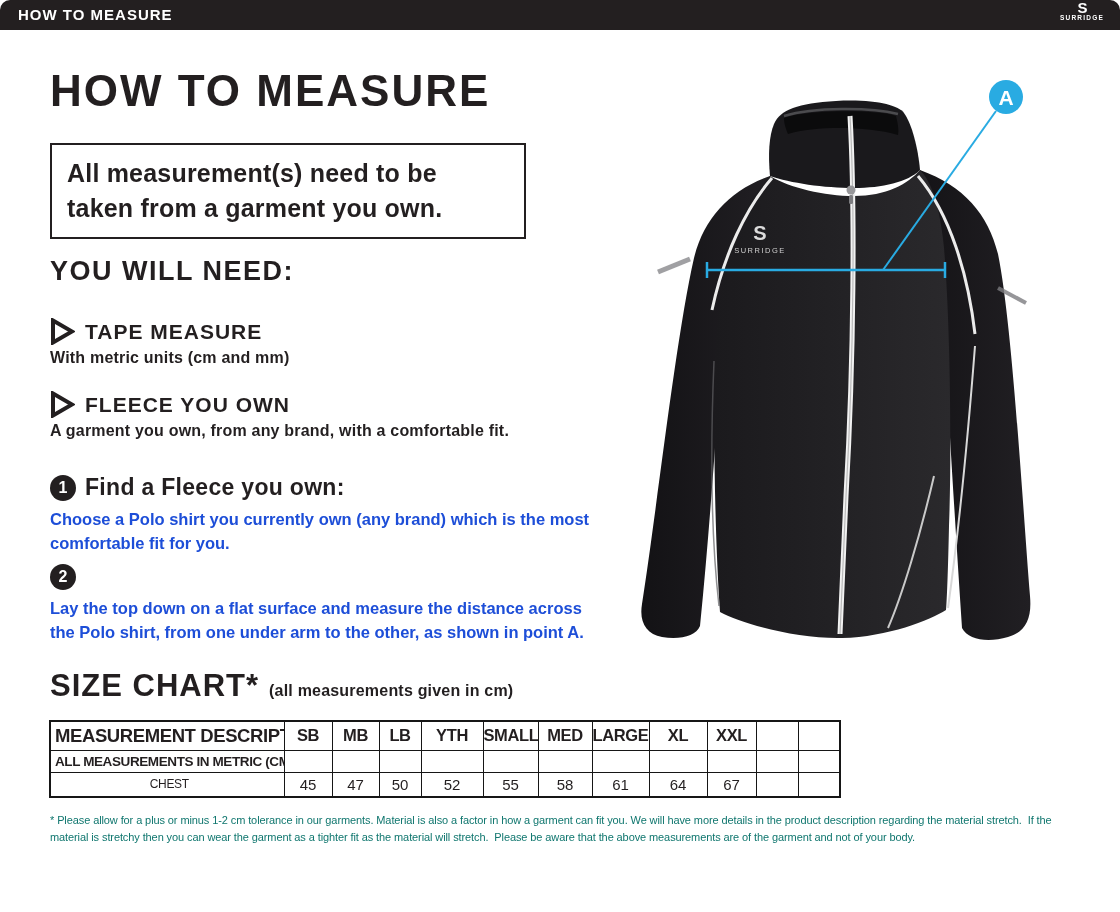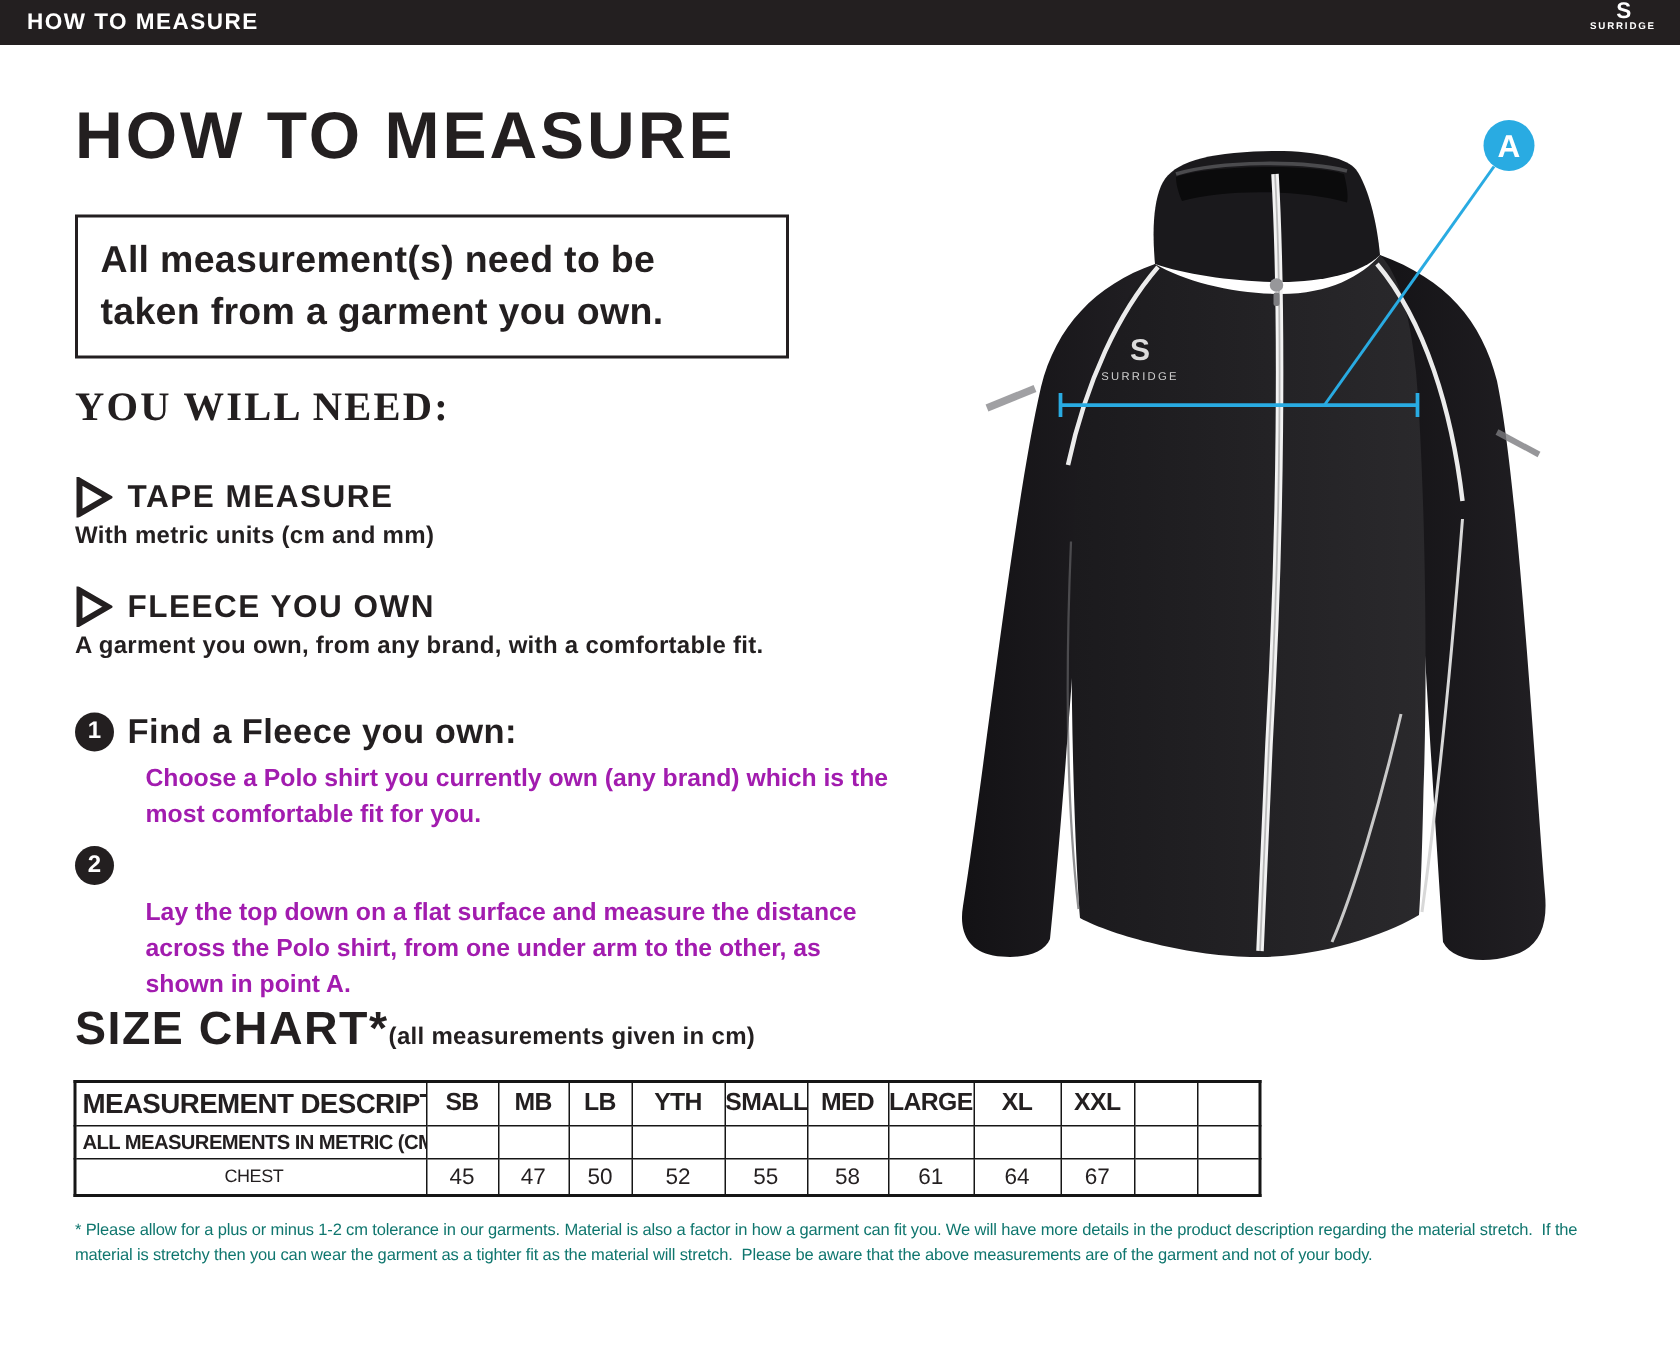--- a/index.html
+++ b/index.html
@@ -1,57 +1,57 @@
 <!DOCTYPE html>
 <html><head>
 <meta charset="utf-8">
 <style>
   * { margin: 0; padding: 0; box-sizing: border-box; }
   html,body { background:#ffffff; }
   body { font-family: "Liberation Sans", sans-serif; color:#231f20; }
-  .page { position:relative; width:1120px; height:912px; background:#fff; overflow:hidden; }
+  .page { position:relative; width:1120px; height:912px; background:#fff; overflow:hidden;border-radius:10px; }
 
   
   .topbar { position:absolute; top:0; left:0; width:1120px; height:30px; background:#231f20; }
   .topbar-title { position:absolute; left:18px; top:0; line-height:30px; color:#fff;
                   font-size:15px; font-weight:bold; letter-spacing:1px; }
   .topbar-logo { position:absolute; right:10px; top:1px; width:56px; height:28px; text-align:center; color:#fff; }
   .topbar-logo .smark { font-size:15px; font-weight:bold; line-height:13px; display:block; letter-spacing:-1px; }
   .topbar-logo .sword { font-size:6.5px; font-weight:bold; letter-spacing:1.2px; display:block; }
 
   
   .hero-title { position:absolute; left:50px; top:66px; font-size:44px; font-weight:800;
                 letter-spacing:2px; }
 
   
   .notice { position:absolute; left:50px; top:143px; width:476px; border:2px solid #231f20;
             padding:11px 15px; }
   .notice p { font-size:25px; font-weight:bold; line-height:1.4; letter-spacing:0.2px; }
 
   
-  .ywn-heading { position:absolute; left:50px; top:256px; font-size:27px; font-weight:800; letter-spacing:1.5px;font-family:Liberation Serif, serif; }
+  .ywn-heading { position:absolute; left:50px; top:256px; font-size:27px; font-weight:800; letter-spacing:1.5px; }
   .need-item { position:absolute; left:50px; width:560px; }
   .need-item.first  { top:318px; }
   .need-item.second { top:391px; }
   .need-row { display:flex; align-items:center; gap:10px; }
   .need-label { font-size:21px; font-weight:800; letter-spacing:1px; }
   .need-desc  { font-size:16px; font-weight:bold; letter-spacing:0.2px; margin-top:4px; }
 
   
   .step { position:absolute; left:50px; width:548px; }
   .step.one { top:474px; }
   .step.two { top:564px; }
   .step-head { display:flex; align-items:center; gap:9px; }
   .step-badge { width:26px; height:26px; border-radius:50%; background:#231f20; color:#fff;
                 font-size:16px; font-weight:bold; display:flex; align-items:center; justify-content:center; }
   .step-title { font-size:23px; font-weight:800; letter-spacing:0.3px; }
-  .step-desc { font-size:16.5px; font-weight:bold; line-height:1.45; margin-top:7px; color:#a21caf;margin-left:47px; }
-
-  
-  .sc-heading-row { position:absolute; left:50px; top:668px; display:flex; align-items:baseline; }
+  .step-desc { font-size:16.5px; font-weight:bold; line-height:1.45; margin-top:7px; color:#1d4ed8; }
+
+  
+  .sc-heading-row { position:absolute; left:50px; top:668px; display:flex; align-items:baseline; gap:10px; }
   .sc-heading { font-size:31px; font-weight:800; letter-spacing:1px; }
   .sc-sub { font-size:16px; font-weight:bold; letter-spacing:0.2px; }
 
   table.size-table { position:absolute; left:49px; top:720px; border-collapse:collapse;
                      table-layout:fixed; width:790px; border:2px solid #161616; }
   .size-table th, .size-table td { border:1px solid #161616; overflow:hidden; white-space:nowrap; }
   .size-table th { height:29px; font-size:16.5px; font-weight:bold; letter-spacing:-0.4px; text-align:center; }
   .size-table th.desc { font-size:18.5px; text-align:left; padding-left:4px; }
   .size-table tr.metric td { height:22px; font-size:13.5px; font-weight:bold; letter-spacing:-0.4px; }
   .size-table tr.values td { height:25px; font-size:15px; font-weight:normal; text-align:center; }

